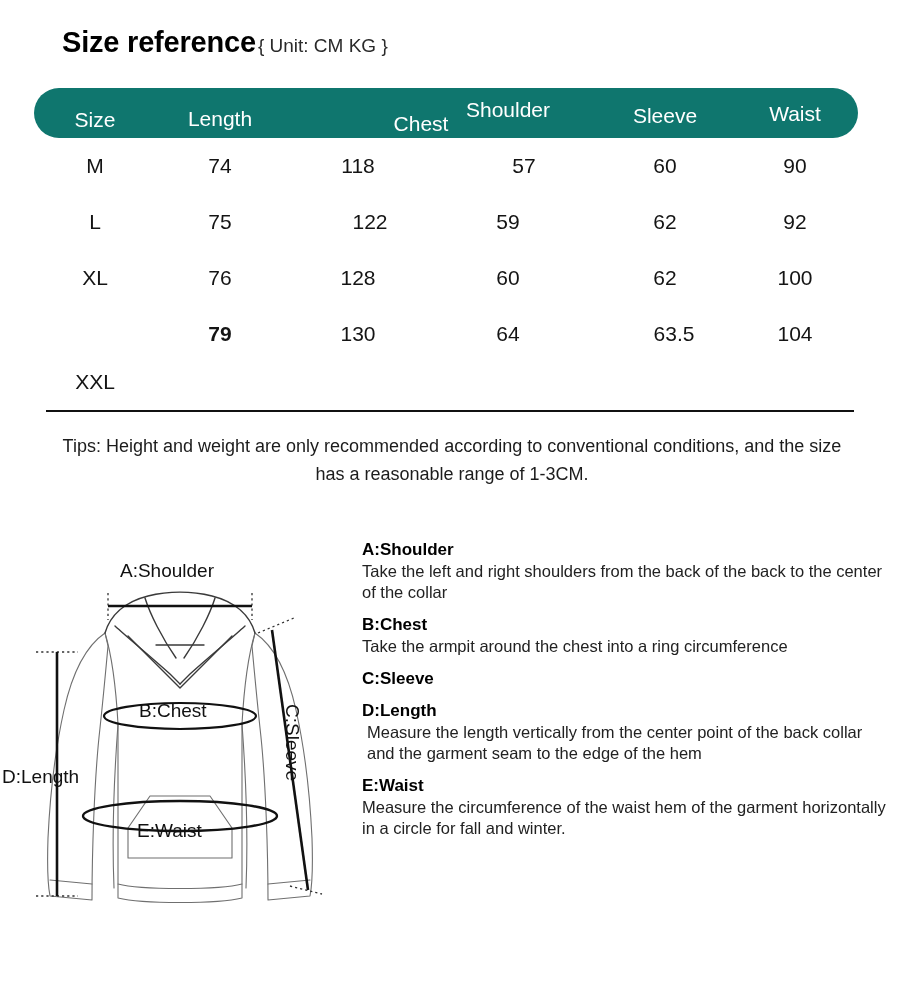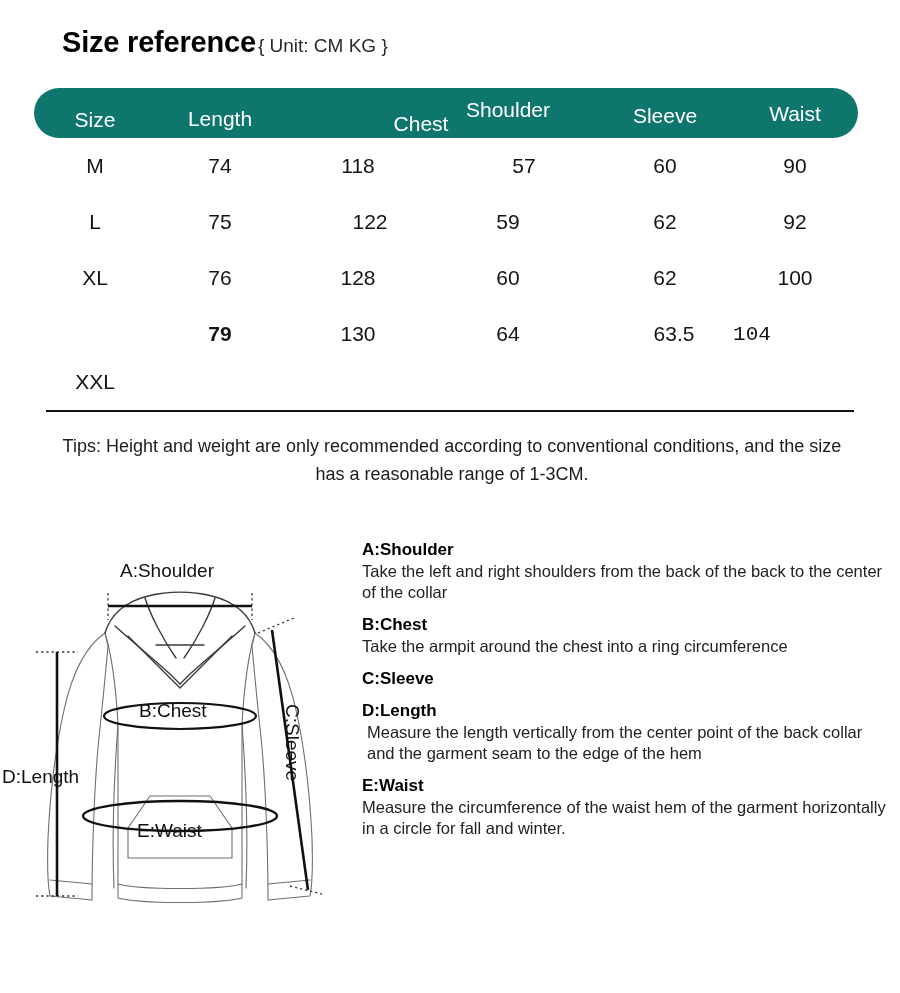--- a/index.html
+++ b/index.html
@@ -173,21 +173,21 @@
       <span class="td" style="left:631px;">62</span>
       <span class="td" style="left:761px;">100</span>
     </div>
 
     <div class="trow" style="height:56px">
       <span class="td" style="left:61px;margin-top:48px;">XXL</span>
       <span class="td" style="left:186px;font-weight:bold;">79</span>
       <span class="td" style="left:324px;">130</span>
       <span class="td" style="left:474px;">64</span>
       <span class="td" style="left:631px;margin-left:9px;">63.5</span>
-      <span class="td" style="left:718px;font-family:Liberation Mono, monospace;">104</span>
+      <span class="td" style="left:761px;">104</span>
     </div>
 
   </div>
 </div>
 
 <div class="divider"></div>
 <div class="tips">Tips: Height and weight are only recommended according to conventional conditions, and the size has a reasonable range of 1-3CM.</div>
 
 <div class="diagram">
   <svg width="360" height="420" viewBox="0 0 360 420" xmlns="http://www.w3.org/2000/svg">

